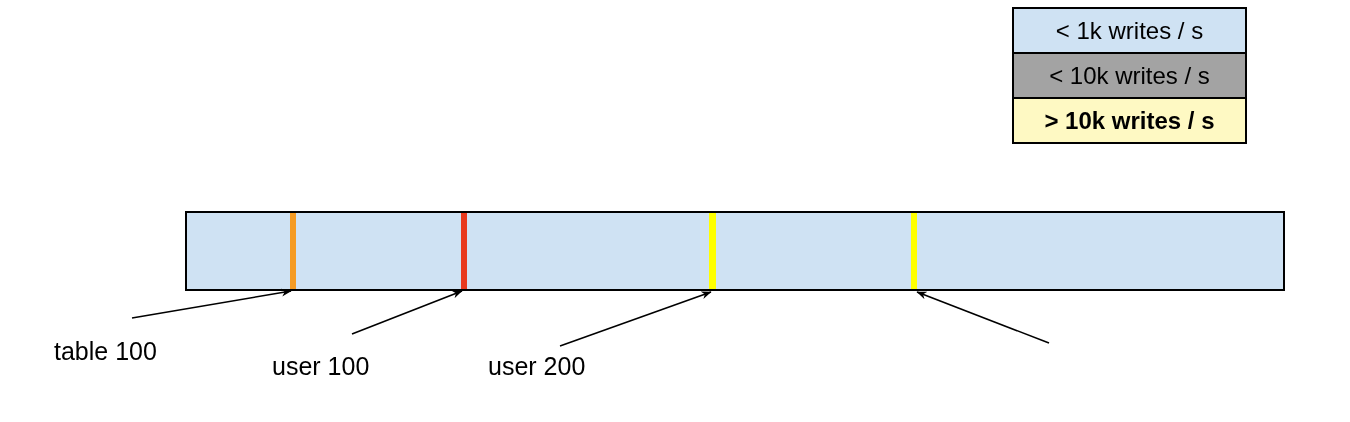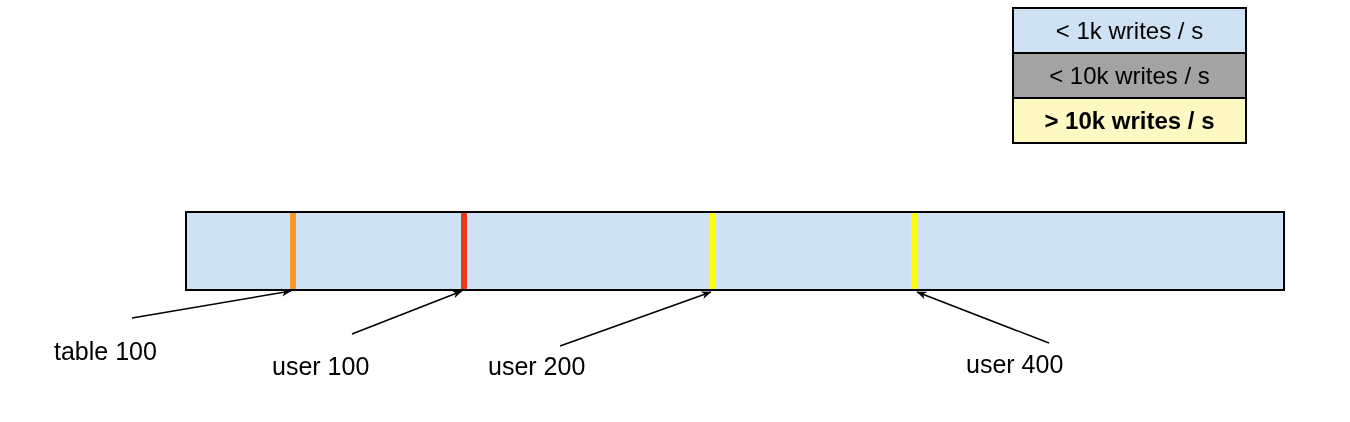--- a/index.html
+++ b/index.html
@@ -93,14 +93,13 @@
     </defs>
   <line x1="132" y1="318" x2="291" y2="291" stroke="#000000" stroke-width="1.6" marker-end="url(#arrowhead)"></line>
       <line x1="352" y1="334" x2="462" y2="291" stroke="#000000" stroke-width="1.6" marker-end="url(#arrowhead)"></line>
       <line x1="560" y1="346" x2="711" y2="292" stroke="#000000" stroke-width="1.6" marker-end="url(#arrowhead)"></line>
       <line x1="1049" y1="343" x2="917" y2="292" stroke="#000000" stroke-width="1.6" marker-end="url(#arrowhead)"></line>
     </svg>
 
 <div class="user-label" style="left: 54px; top: 337px;">table 100</div>
     <div class="user-label" style="left: 272px; top: 352px;">user 100</div>
     <div class="user-label" style="left: 488px; top: 352px;">user 200</div>
-    <div class="user-label" style="left: 966px; top: 350px;">user 400</div>
   </div>
 
 </body></html>

